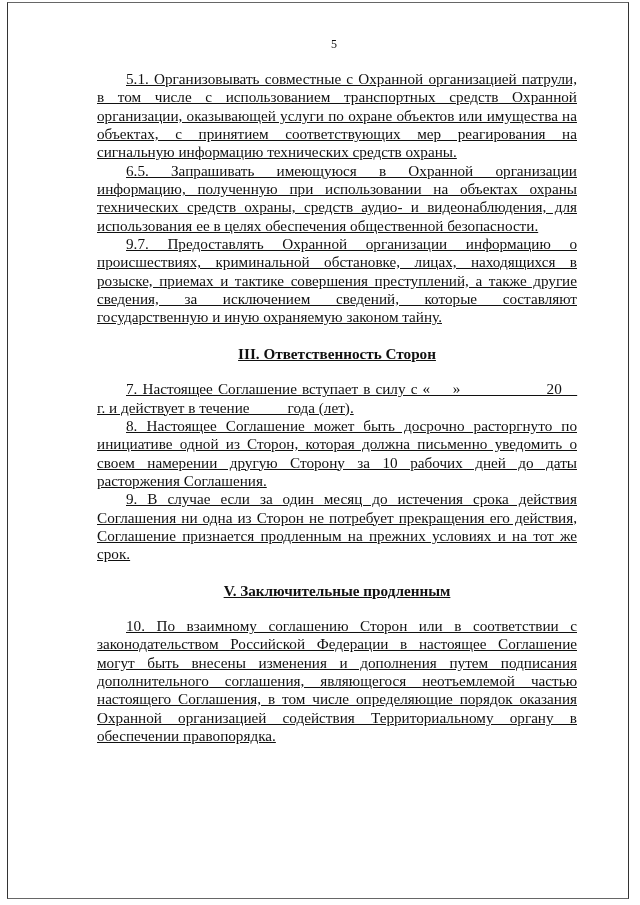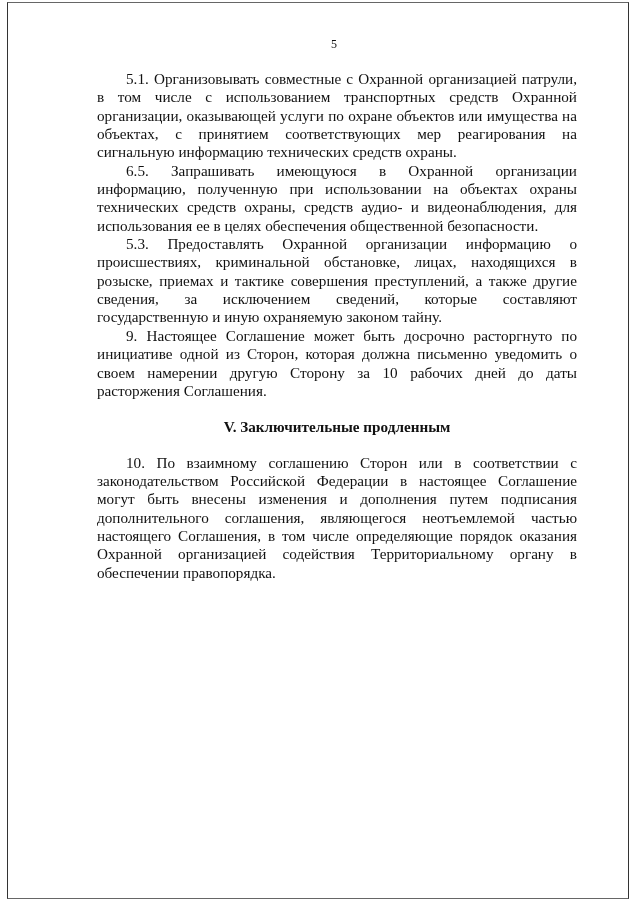--- a/index.html
+++ b/index.html
@@ -4,36 +4,39 @@
 <style>
   html, body { margin: 0; padding: 0; background: #ffffff; }
   body { width: 640px; height: 905px; position: relative; overflow: hidden;
          font-family: "Liberation Serif", "DejaVu Serif", serif; color: #111; }
   .page-frame { position: absolute; left: 7px; top: 2px; width: 622px; height: 897px;
                 border-left: 1.5px solid #333; border-right: 1.5px solid #333;
                 border-top: 1px solid #666; border-bottom: 1px solid #666; box-sizing: border-box; }
   .page-number { position: absolute; top: 37px; left: 0; width: 100%; text-align: center;
                  font-size: 12px; padding-left: 28px; box-sizing: border-box; }
   .content { position: absolute; left: 97px; top: 70px; width: 480px;
-             font-size: 15.2px; line-height: 18.35px; }
+             font-size: 15.2px; line-height: 18.35px; text-decoration: underline; }
   .para { text-align: justify; text-indent: 29px; margin: 0; }
   .heading { text-align: center; font-weight: bold; margin: 18px 0 17px 0; font-size: 15.2px; }
 </style>
 </head>
 <body>
 
 <div class="page-frame"></div>
 
 <div class="page-number">5</div>
 
 <div class="content">
 
   <p class="para">5.1. Организовывать совместные с Охранной организацией патрули, в том числе с использованием транспортных средств Охранной организации, оказывающей услуги по охране объектов или имущества на объектах, с принятием соответствующих мер реагирования на сигнальную информацию технических средств охраны.</p>
   <p class="para">6.5. Запрашивать имеющуюся в Охранной организации информацию, полученную при использовании на объектах охраны технических средств охраны, средств аудио- и видеонаблюдения, для использования ее в целях обеспечения общественной безопасности.</p>
-  <p class="para">5.3. Предоставлять Охранной организации информацию о происшествиях, криминальной обстановке, лицах, находящихся в розыске, приемах и тактике совершения преступлений, а также другие сведения, за исключением сведений, которые составляют государственную и иную охраняемую законом тайну.</p>
+  <p class="para">9.7. Предоставлять Охранной организации информацию о происшествиях, криминальной обстановке, лицах, находящихся в розыске, приемах и тактике совершения преступлений, а также другие сведения, за исключением сведений, которые составляют государственную и иную охраняемую законом тайну.</p>
 
+  <div class="heading">III. Ответственность Сторон</div>
 
-  <p class="para">9. Настоящее Соглашение может быть досрочно расторгнуто по инициативе одной из Сторон, которая должна письменно уведомить о своем намерении другую Сторону за 10 рабочих дней до даты расторжения Соглашения.</p>
+  <p class="para">7. Настоящее Соглашение вступает в силу с «___» __________ 20__ г. и действует в течение ____ года (лет).</p>
+  <p class="para">8. Настоящее Соглашение может быть досрочно расторгнуто по инициативе одной из Сторон, которая должна письменно уведомить о своем намерении другую Сторону за 10 рабочих дней до даты расторжения Соглашения.</p>
+  <p class="para">9. В случае если за один месяц до истечения срока действия Соглашения ни одна из Сторон не потребует прекращения его действия, Соглашение признается продленным на прежних условиях и на тот же срок.</p>
 
   <div class="heading">V. Заключительные продленным</div>
   <p class="para">10. По взаимному соглашению Сторон или в соответствии с законодательством Российской Федерации в настоящее Соглашение могут быть внесены изменения и дополнения путем подписания дополнительного соглашения, являющегося неотъемлемой частью настоящего Соглашения, в том числе определяющие порядок оказания Охранной организацией содействия Территориальному органу в обеспечении правопорядка.</p>
 
 </div>
 
 </body></html>

